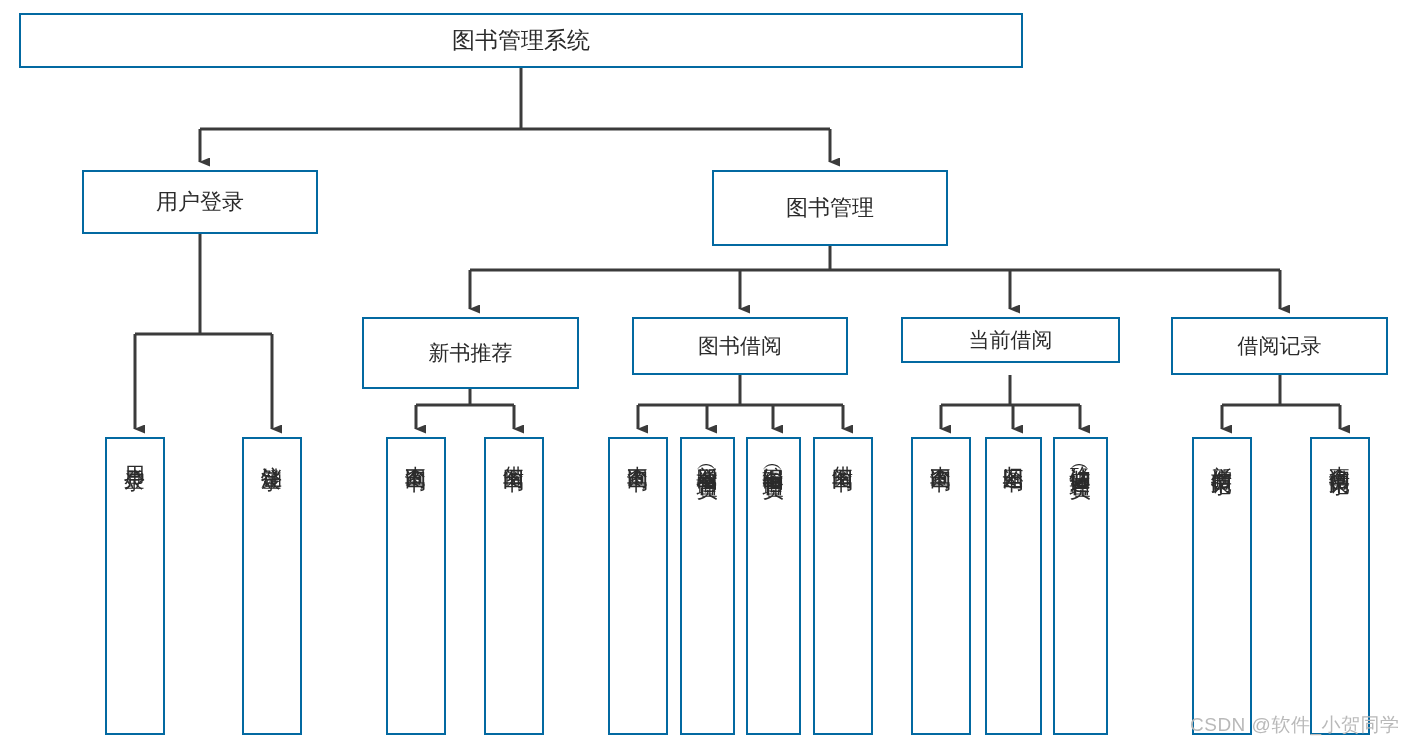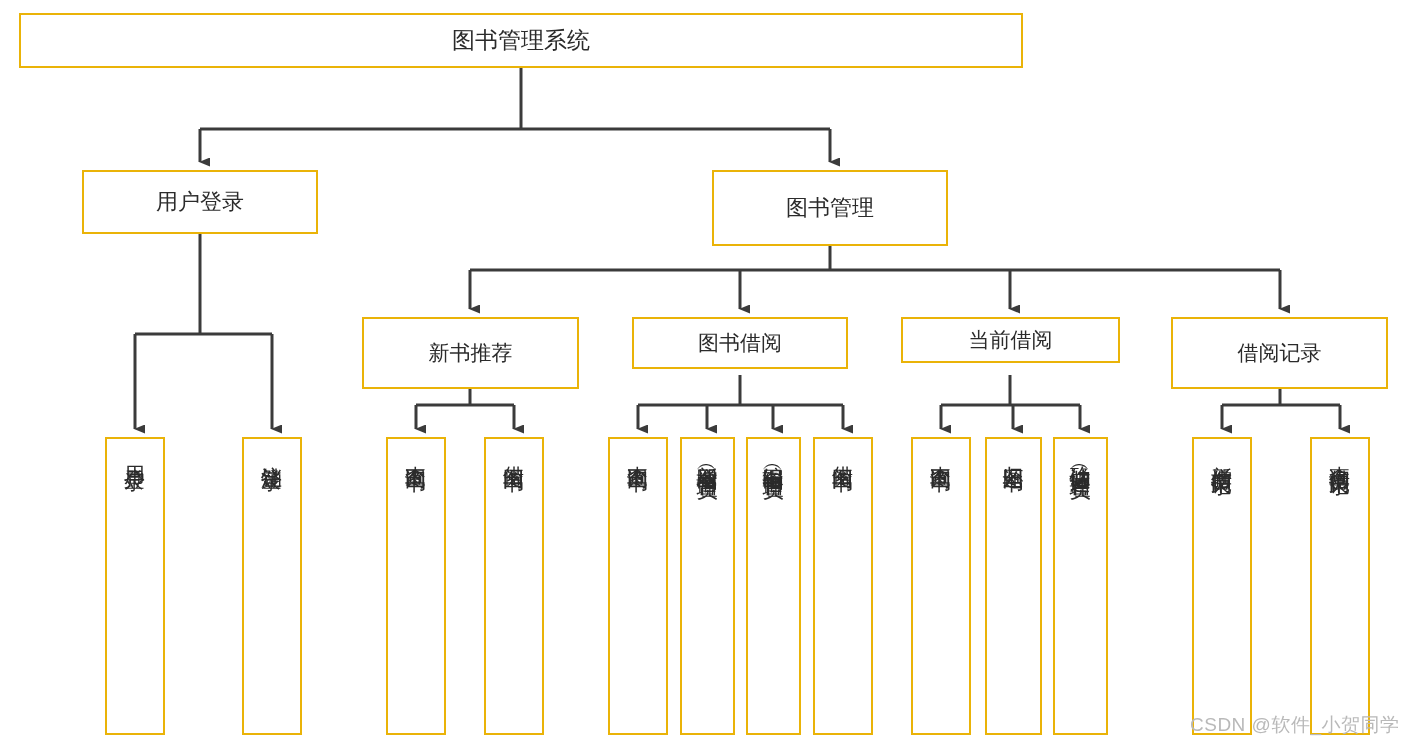--- a/index.html
+++ b/index.html
@@ -23,21 +23,21 @@
     left: 0;
     top: 0;
     width: 1405px;
     height: 747px;
     pointer-events: none;
   }
   .node {
     position: absolute;
     box-sizing: border-box;
     background: #ffffff;
-    border: 2px solid #eab308;
+    border: 2px solid #0369a1;
     display: flex;
     align-items: center;
     justify-content: center;
     color: #2b2b2b;
   }
   .node .node-label {
     display: block;
     text-align: center;
     line-height: 1.18;
     white-space: nowrap;
@@ -134,27 +134,27 @@
   <div class="node node-branch" id="node-branch-0" style="left: 82px; top: 170px; width: 236px; height: 64px;">
     <span class="node-label">用户登录</span>
   </div>
   <div class="node node-branch" id="node-branch-1" style="left: 712px; top: 170px; width: 236px; height: 76px;">
     <span class="node-label">图书管理</span>
   </div>
 
   <div class="node node-group" id="node-group-0" style="left: 362px; top: 317px; width: 217px; height: 72px;">
     <span class="node-label">新书推荐</span>
   </div>
-  <div class="node node-group" id="node-group-1" style="left: 632px; top: 317px; width: 216px; height: 52px;">
+  <div class="node node-group" id="node-group-1" style="left: 632px; top: 317px; width: 216px; height: 58px;">
     <span class="node-label">图书借阅</span>
   </div>
   <div class="node node-group" id="node-group-2" style="left: 901px; top: 317px; width: 219px; height: 46px;">
     <span class="node-label">当前借阅</span>
   </div>
-  <div class="node node-group" id="node-group-3" style="left: 1171px; top: 317px; width: 217px; height: 72px;">
+  <div class="node node-group" id="node-group-3" style="left: 1171px; top: 317px; width: 217px; height: 58px;">
     <span class="node-label">借阅记录</span>
   </div>
 
   <div class="node node-leaf" id="node-leaf-0" style="left: 105px; top: 437px; width: 60px; height: 298px;">
     <span class="node-label">用户登录</span>
   </div>
   <div class="node node-leaf" id="node-leaf-1" style="left: 242px; top: 437px; width: 60px; height: 298px;">
     <span class="node-label">注销登录</span>
   </div>
   <div class="node node-leaf" id="node-leaf-2" style="left: 386px; top: 437px; width: 60px; height: 298px;">

